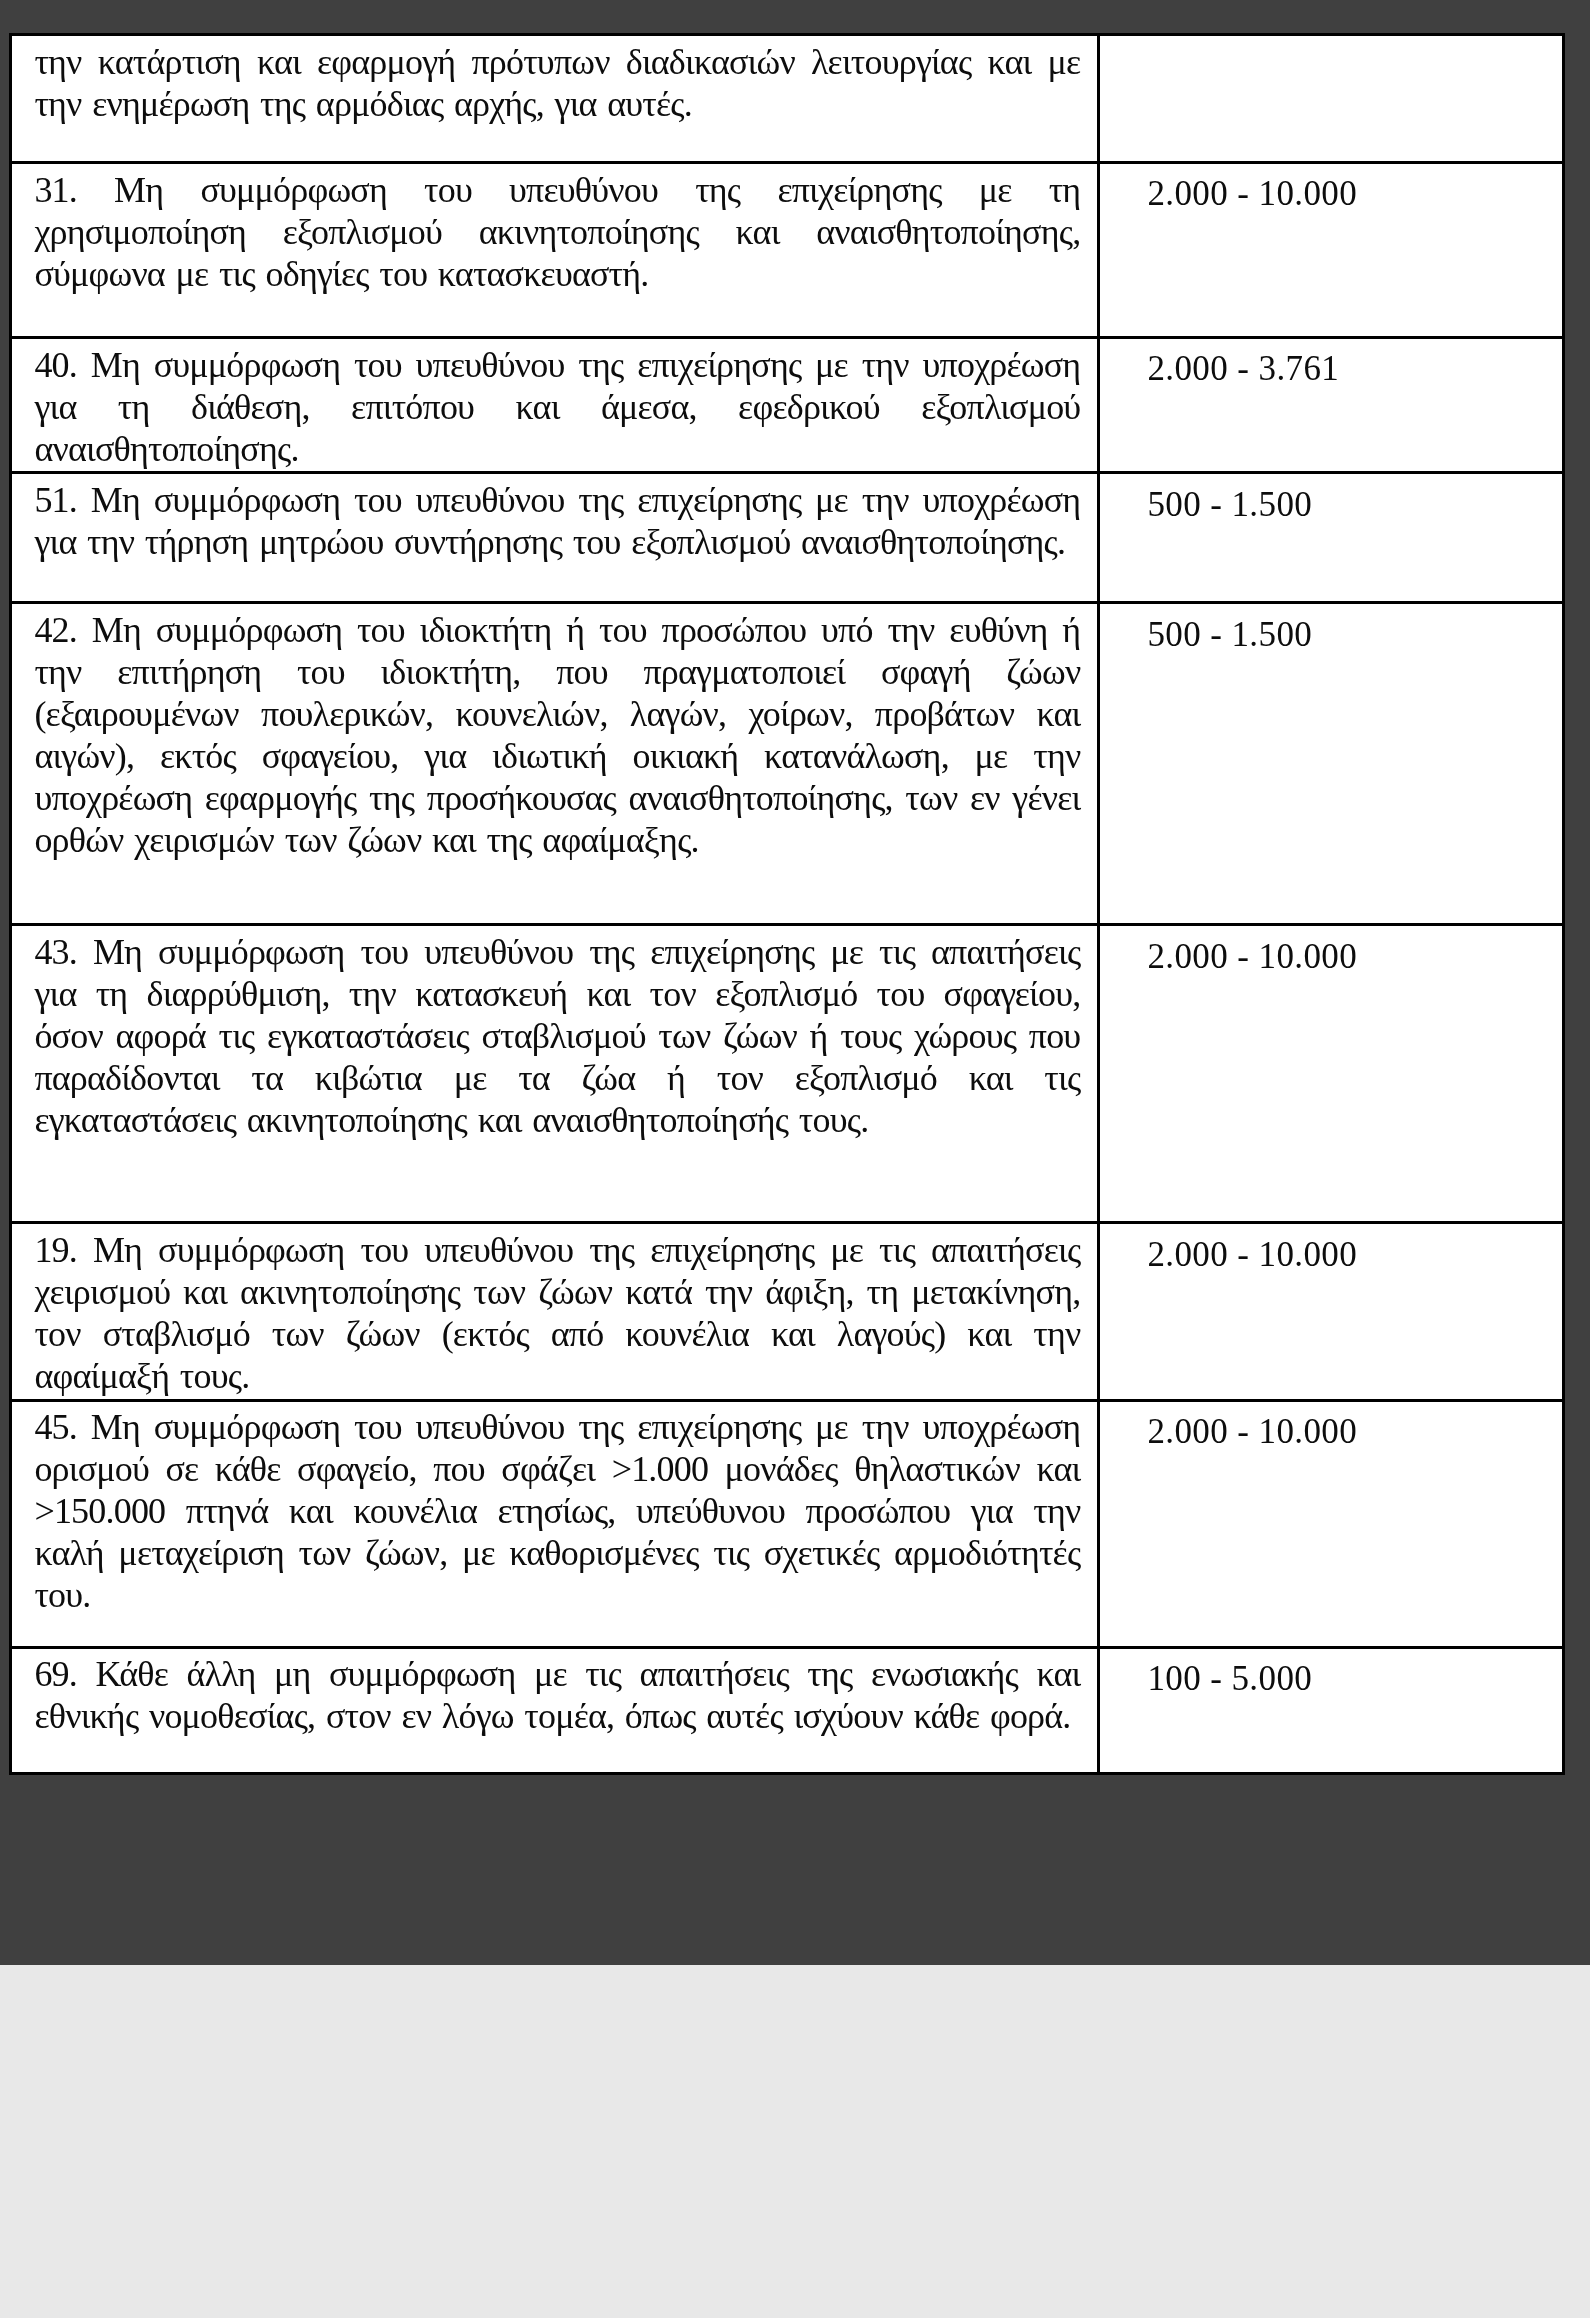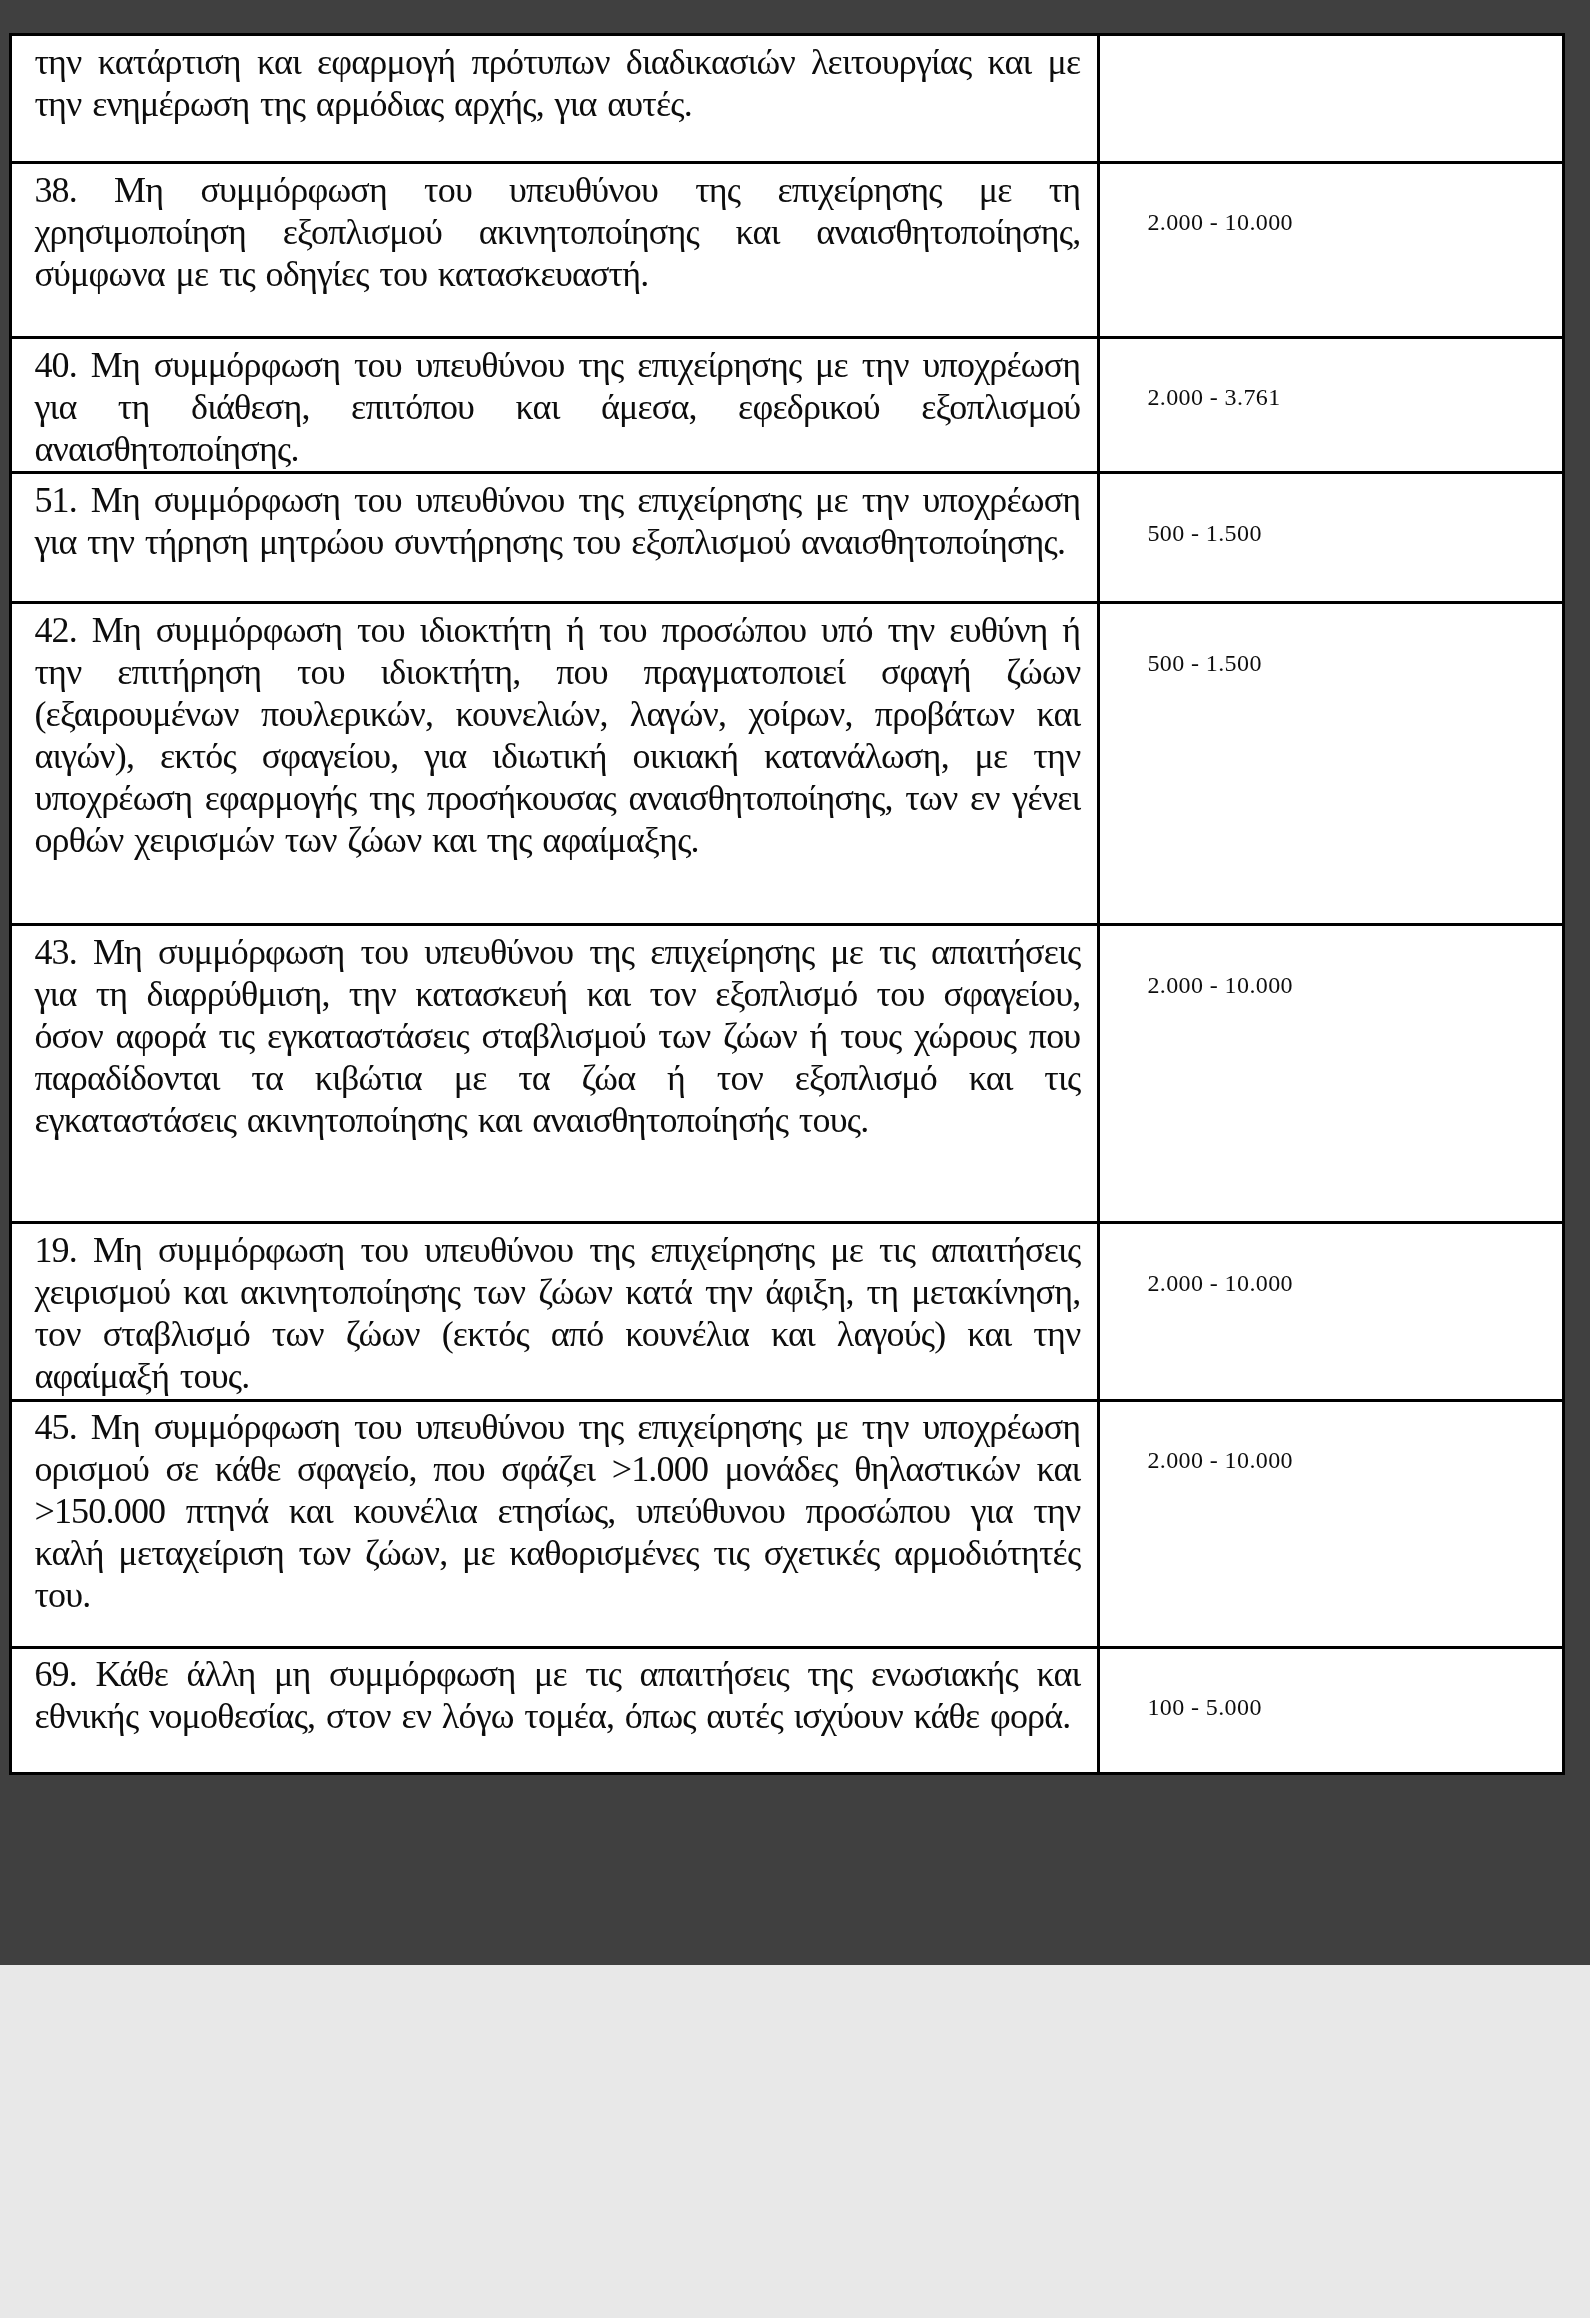--- a/index.html
+++ b/index.html
@@ -43,40 +43,39 @@
     line-height: 42px;
     letter-spacing: -0.8px;
     word-spacing: 2.4px;
     text-align: justify;
     text-justify: inter-word;
   }
   .cell-fine {
     flex: 1;
     box-sizing: border-box;
     padding: 9.4px 7.8px 0 47px;
-    font-size: 24px;
+    font-size: 35px;
     line-height: 42px;
     letter-spacing: 0.4px;
     white-space: nowrap;
-    margin-top: 28px;
   }
 </style>
 </head>
 <body>
 
 <div class="page">
   <div class="fine-table">
 
     <div class="row" style="min-height:125px">
       <div class="cell-text">την κατάρτιση και εφαρμογή πρότυπων διαδικασιών λειτουργίας και με την ενημέρωση της αρμόδιας αρχής, για αυτές.</div>
       <div class="cell-fine"></div>
     </div>
 
     <div class="row" style="min-height:175px">
-      <div class="cell-text">38. Μη συμμόρφωση του υπευθύνου της επιχείρησης με τη χρησιμοποίηση εξοπλισμού ακινητοποίησης και αναισθητοποίησης, σύμφωνα με τις οδηγίες του κατασκευαστή.</div>
+      <div class="cell-text">31. Μη συμμόρφωση του υπευθύνου της επιχείρησης με τη χρησιμοποίηση εξοπλισμού ακινητοποίησης και αναισθητοποίησης, σύμφωνα με τις οδηγίες του κατασκευαστή.</div>
       <div class="cell-fine">2.000 - 10.000</div>
     </div>
 
 
     <div class="row" style="min-height:122px">
       <div class="cell-text">40. Μη συμμόρφωση του υπευθύνου της επιχείρησης με την υποχρέωση για τη διάθεση, επιτόπου και άμεσα, εφεδρικού εξοπλισμού αναισθητοποίησης.</div>
       <div class="cell-fine">2.000 - 3.761</div>
     </div>
 
     <div class="row" style="min-height:130px">

